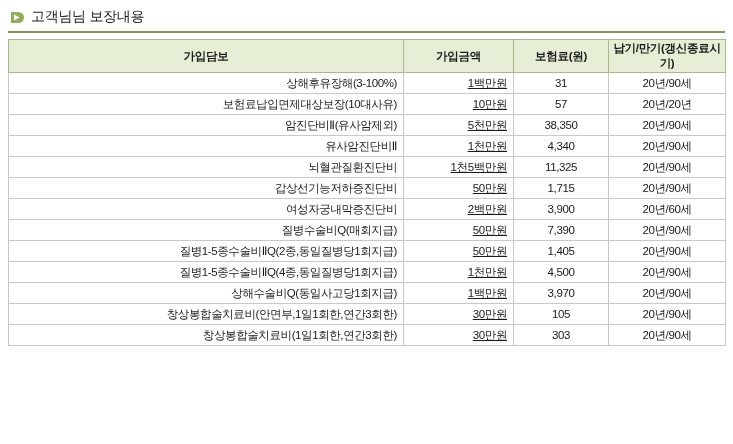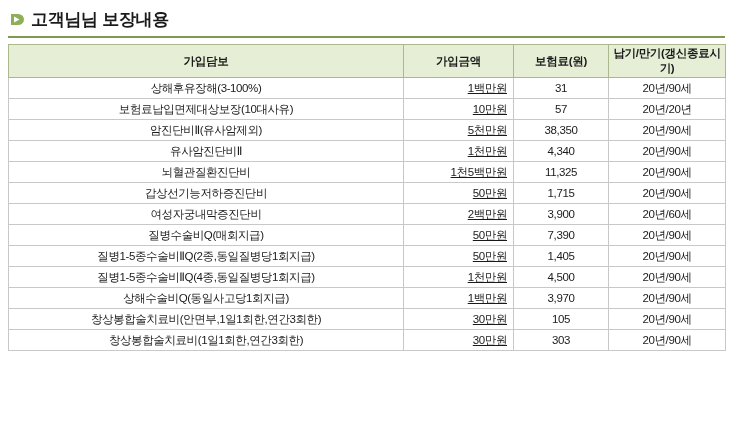--- a/index.html
+++ b/index.html
@@ -22,22 +22,22 @@
     border-bottom: 2px solid #7d9a52;
     margin-bottom: 6px;
   }
   .title-icon {
     width: 15px; height: 15px;
     flex: 0 0 auto;
     position: relative;
   }
   .title-icon svg { display: block; }
   .title-text {
-    font-size: 17px;
-    font-weight: bold;
+    font-size: 14px;
+    font-weight: normal;
     color: #1a1a1a;
     letter-spacing: -0.3px;
   }
   table.cov {
     border-collapse: collapse;
     width: 717px;
     table-layout: fixed;
     font-size: 11.5px;
     color: #1a1a1a;
   }
@@ -55,21 +55,21 @@
     letter-spacing: -0.3px;
   }
   table.cov td {
     border: 1px solid #c8c8c8;
     height: 21px;
     padding: 0 6px;
     letter-spacing: -0.4px;
     white-space: nowrap;
     overflow: hidden;
   }
-  td.name  { text-align: center; }
+  td.name  { text-align: right; }
   td.amt   { text-align: right; text-decoration: underline; }
   td.prem  { text-align: center; }
   td.term  { text-align: center; }
 </style>
 </head>
 <body>
 
 <div class="page">
 
   <div class="title-bar">

